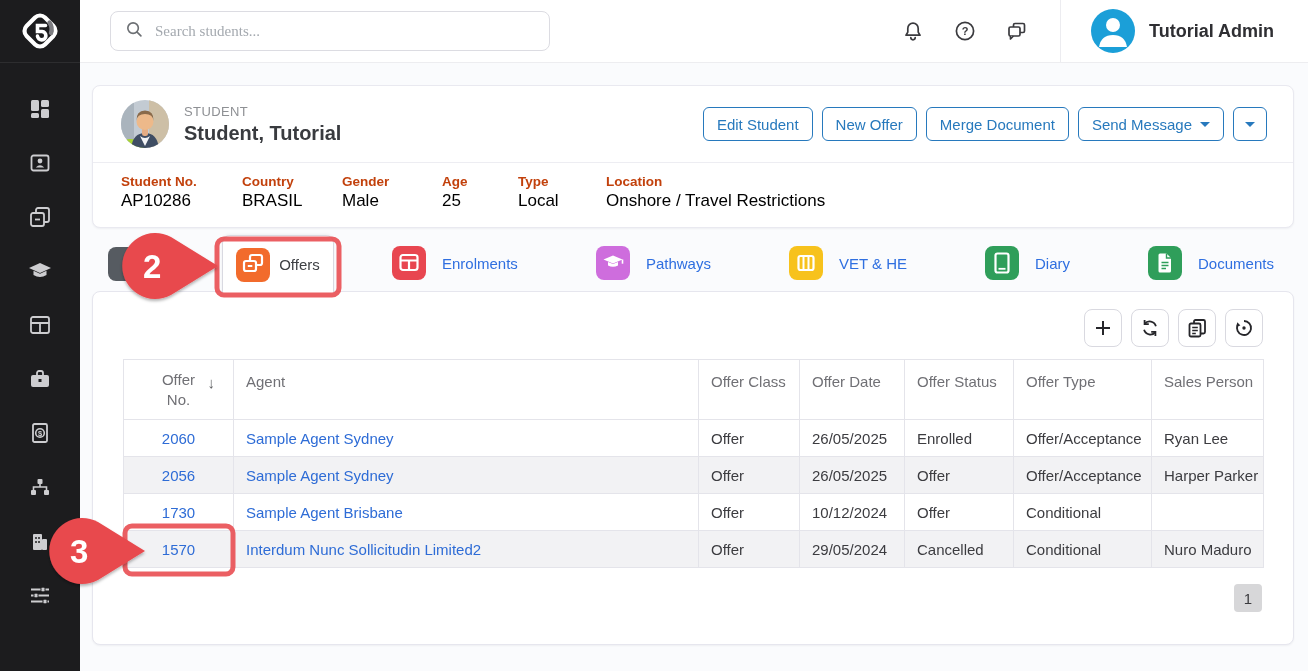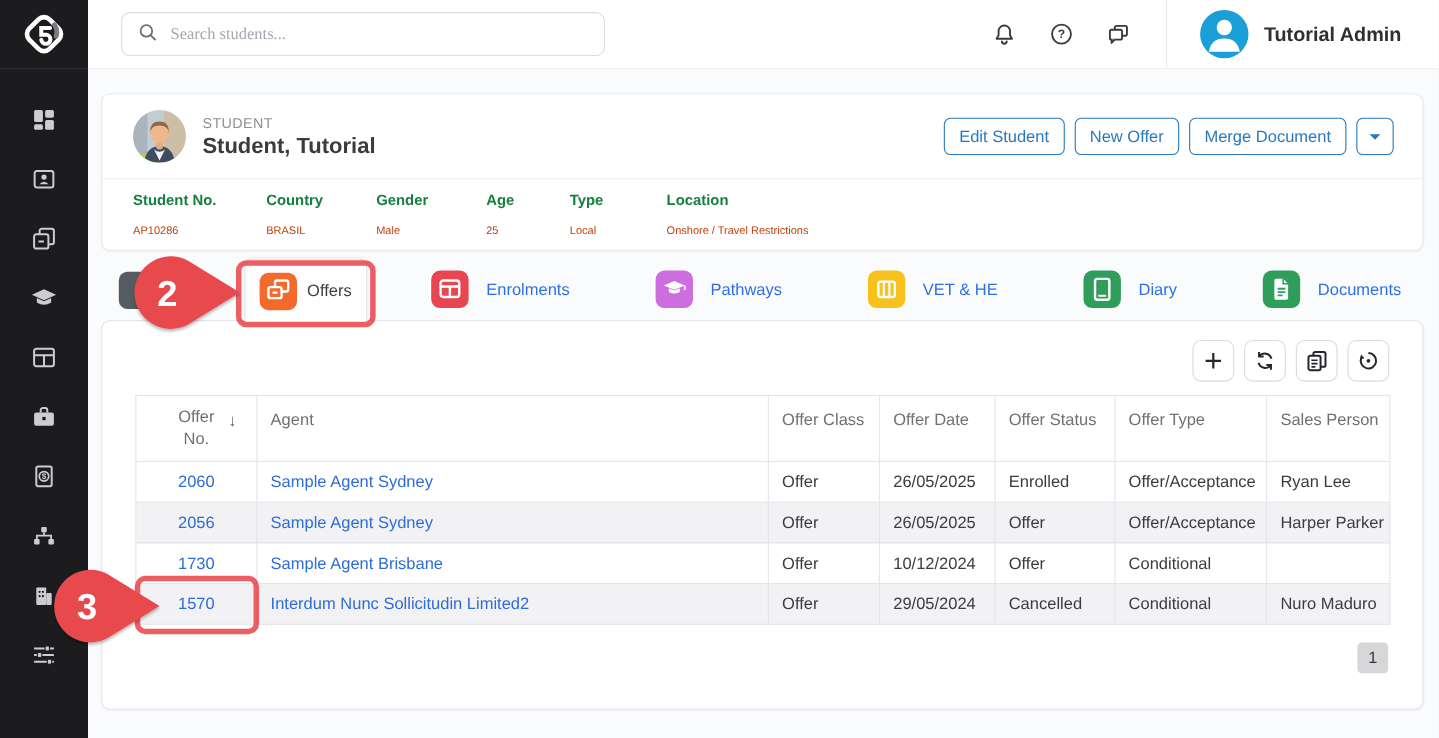--- a/index.html
+++ b/index.html
@@ -38,22 +38,22 @@
   .title-block { margin-left:15px; }
   .eyebrow { font-size:13px; color:#8e9094; letter-spacing:.4px; }
   .student-name { font-size:20px; font-weight:bold; color:#393b3f; margin-top:3px; }
   .head-actions { margin-left:auto; display:flex; gap:9px;justify-content:center; }
   .btn { height:34px; padding:0 13px; border:1px solid var(--accent,#2779bd); border-radius:6px; background:#fff;
          color:var(--accent,#2779bd); font-size:15px; display:flex; align-items:center; gap:8px; cursor:pointer;
          font-family:"Liberation Sans", sans-serif; }
   .btn.caret-only { padding:0 11px; }
   .caret-dn { width:0; height:0; border:5px solid transparent; border-top-color:var(--accent,#2779bd); margin-top:5px; }
   .student-fields { display:flex; padding:11px 28px 0; }
-  .field .lab { font-size:13.5px; font-weight:bold; color:#15803d; }
-  .field .val { font-size:10px; color:#c2410c; margin-top:16px; }
+  .field .lab { font-size:13.5px; font-weight:bold; color:#c2410c; }
+  .field .val { font-size:17px; color:#000000; margin-top:2px; }
   .f0{width:121px;} .f1{width:100px;} .f2{width:100px;} .f3{width:76px;} .f4{width:88px;} .f5{flex:1;}
 
   
   .tabs { position:absolute; left:92px; top:234px; width:1202px; height:58px; z-index:3; }
   .tab-stub { position:absolute; left:16px; top:13px; width:34px; height:34px; border-radius:8px; background:#565b61; cursor:pointer; }
   .tab-active { position:absolute; left:130px; top:1px; width:112px; height:58px; background:#fff;
                 border:1px solid #d9d9e1; border-bottom:none; border-radius:8px 8px 0 0;
                 display:flex; align-items:center; justify-content:center; gap:9px; cursor:pointer;
                 box-shadow:0 -1px 3px rgba(0,0,0,.05); }
   .tab-active .tab-label { color:#3e4044; font-size:15px; }
@@ -247,20 +247,24 @@
       </div>
       <div class="head-actions">
         <button class="btn">
             <span>Edit Student</span>
           </button>
         <button class="btn">
             <span>New Offer</span>
           </button>
         <button class="btn">
             <span>Merge Document</span>
+          </button>
+        <button class="btn">
+            <span>Send Message</span>
+            <span class="caret-dn"></span>
           </button>
         <button class="btn caret-only">
             <span class="caret-dn"></span>
           </button>
       </div>
     </div>
     <div class="student-fields">
       <div class="field f0">
           <div class="lab">Student No.</div>
           <div class="val">AP10286</div>

